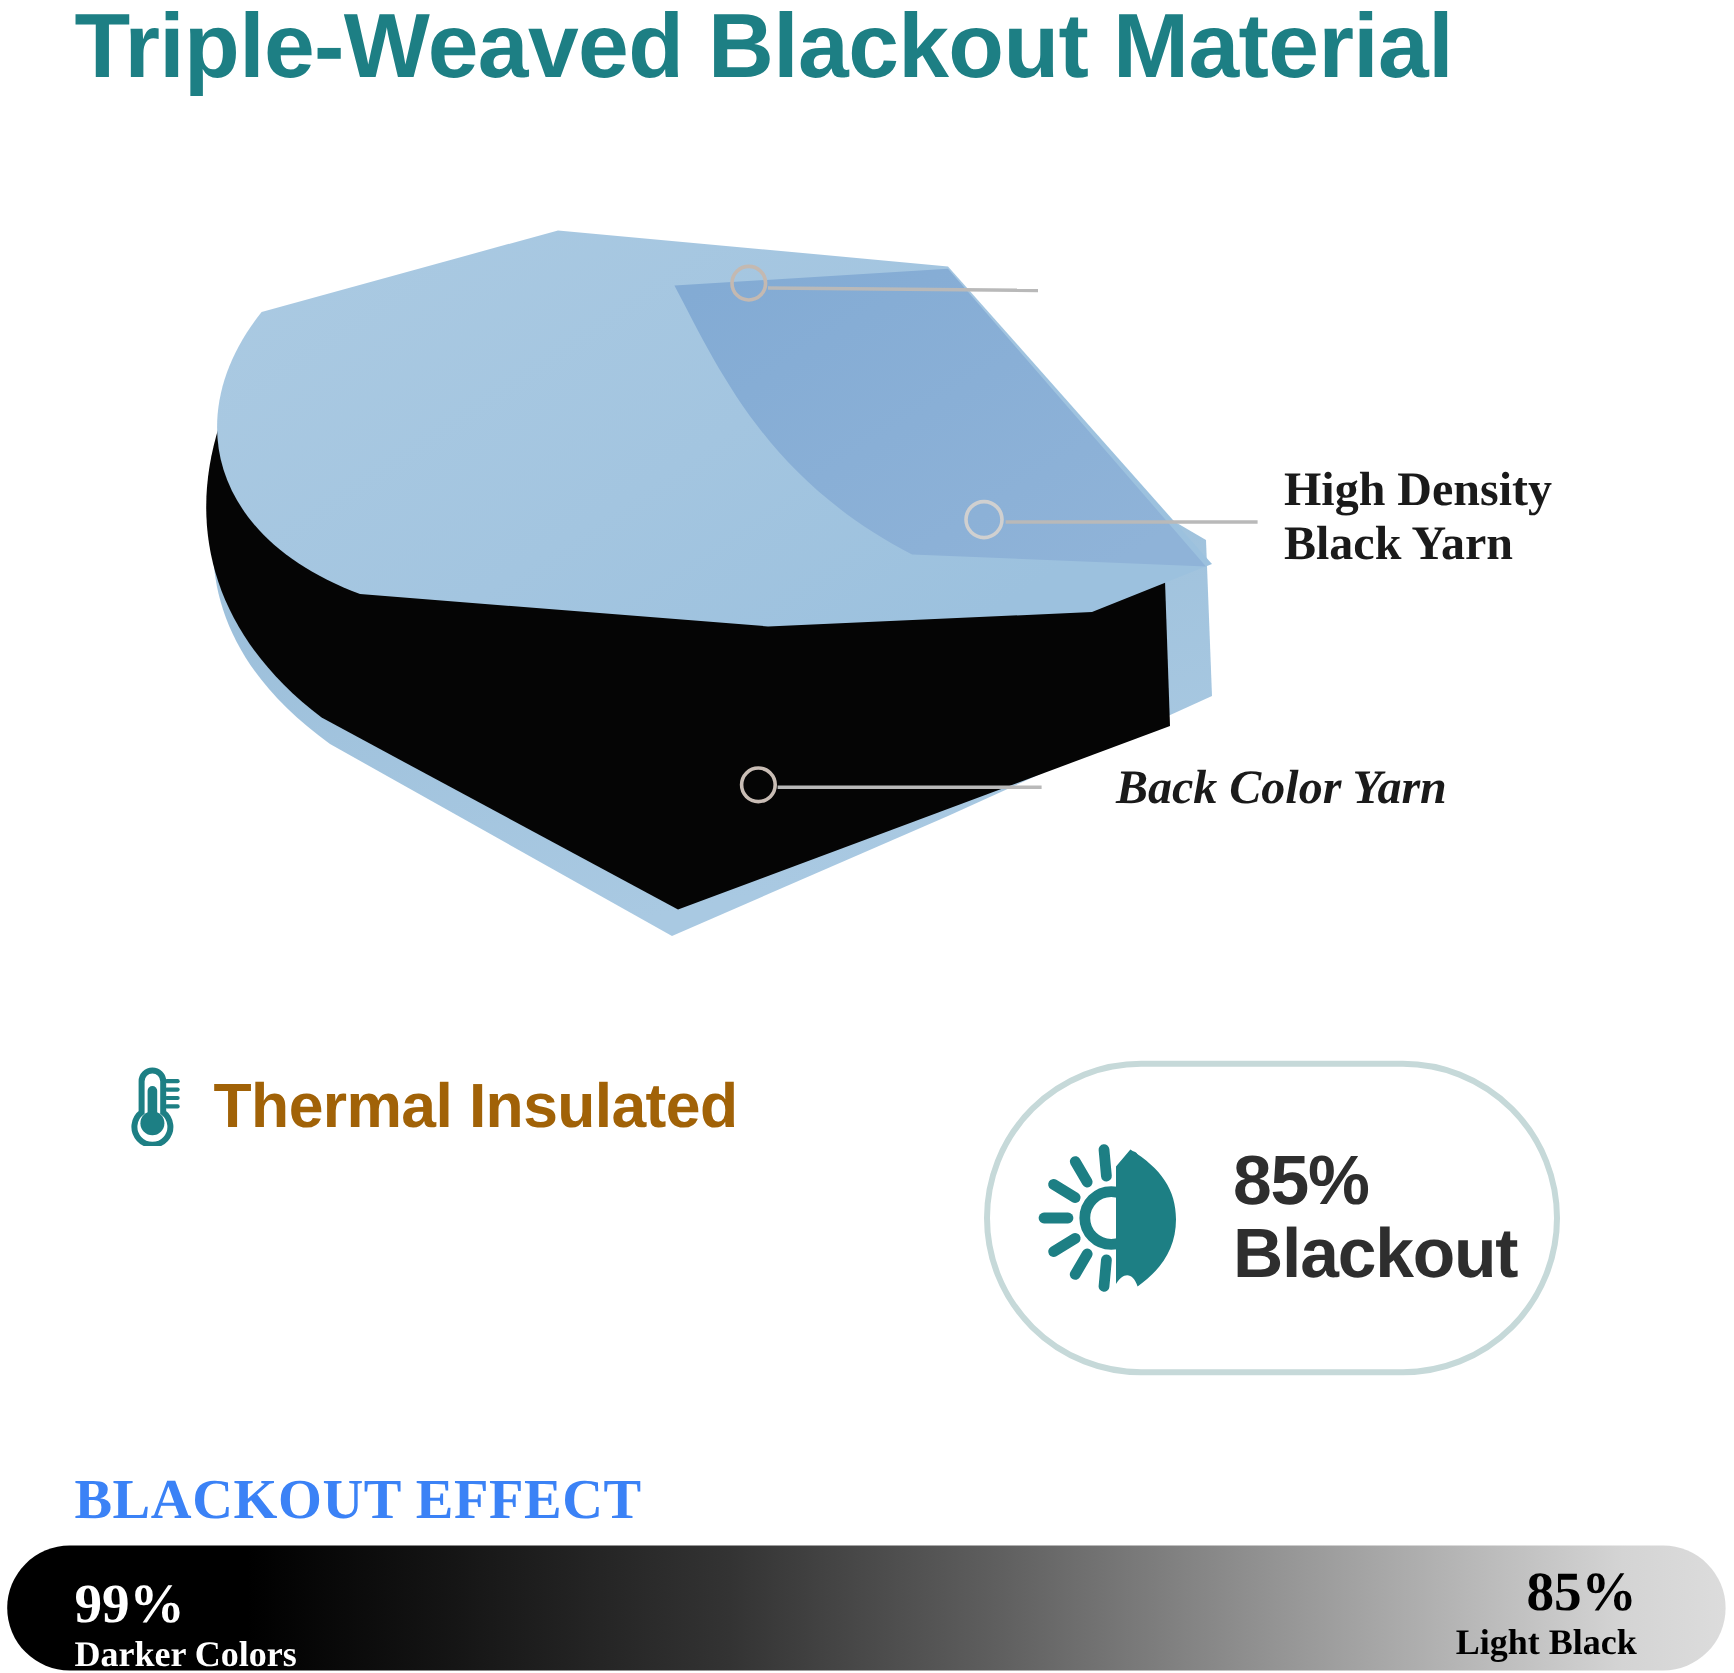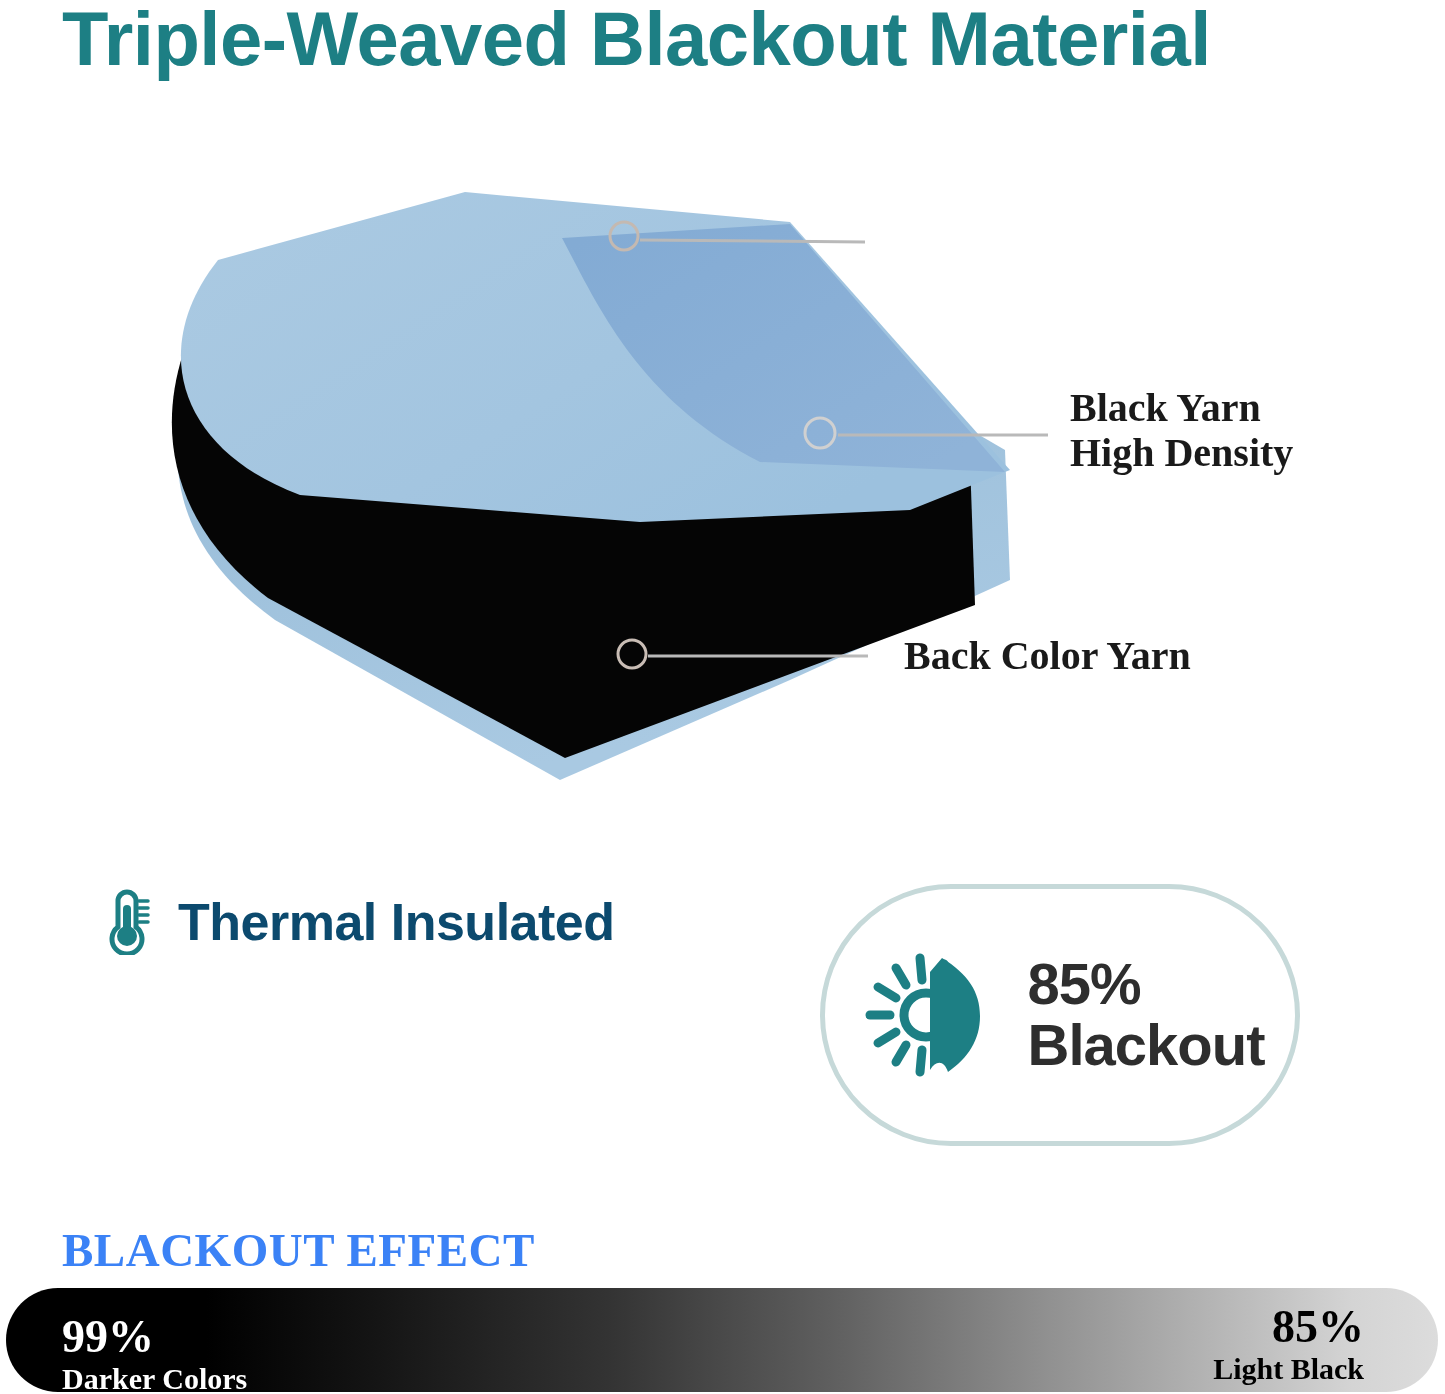--- a/index.html
+++ b/index.html
@@ -46,21 +46,21 @@
     position: absolute;
     font-family: "Liberation Serif", serif;
     font-weight: bold;
     font-size: 40px;
     color: #1a1a1a;
     line-height: 1.12;
     white-space: nowrap;
   }
   #label-front { left: 890px; top: 224px; }
   #label-hd    { left: 1070px; top: 386px; }
-  #label-back  { left: 904px; top: 634px; }
+  #label-back  { left: 930px; top: 634px; font-style: italic; }
 
   
   #features {
     position: absolute;
     left: 100px;
     top: 878px;
     width: 640px;
   }
   .feature-row {
     display: flex;
@@ -72,21 +72,21 @@
     height: 66px;
     display: flex;
     align-items: center;
     justify-content: flex-start;
     flex: 0 0 78px;
   }
   .feature-label {
     font-family: "Liberation Sans", sans-serif;
     font-weight: bold;
     font-size: 52px;
-    color: #0c4a6e;
+    color: #a16207;
     letter-spacing: -0.5px;
     white-space: nowrap;
   }
 
   
   #badge {
     position: absolute;
     left: 820px;
     top: 884px;
     width: 480px;
@@ -208,22 +208,22 @@
 
       <g stroke="#b9b9b9" stroke-width="3" fill="none">
         <circle cx="632" cy="504" r="14" stroke="#c9bdb5"></circle>
         <line x1="648" y1="506" x2="868" y2="506"></line>
       </g>
     </svg>
   </div>
 
 
   <div class="lead-label" id="label-hd">
+    <div>High Density</div>
     <div>Black Yarn</div>
-    <div>High Density</div>
   </div>
 
   <div class="lead-label" id="label-back">Back Color Yarn</div>
 
   <div id="features">
 
     <div class="feature-row">
       <span class="feature-icon">
         <svg width="52" height="66" viewBox="0 0 52 66" xmlns="http://www.w3.org/2000/svg">
           <path d="M18 12a9 9 0 0 1 18 0v26a15 15 0 1 1-18 0Z" fill="none" stroke="#1d7f84" stroke-width="5"></path>

